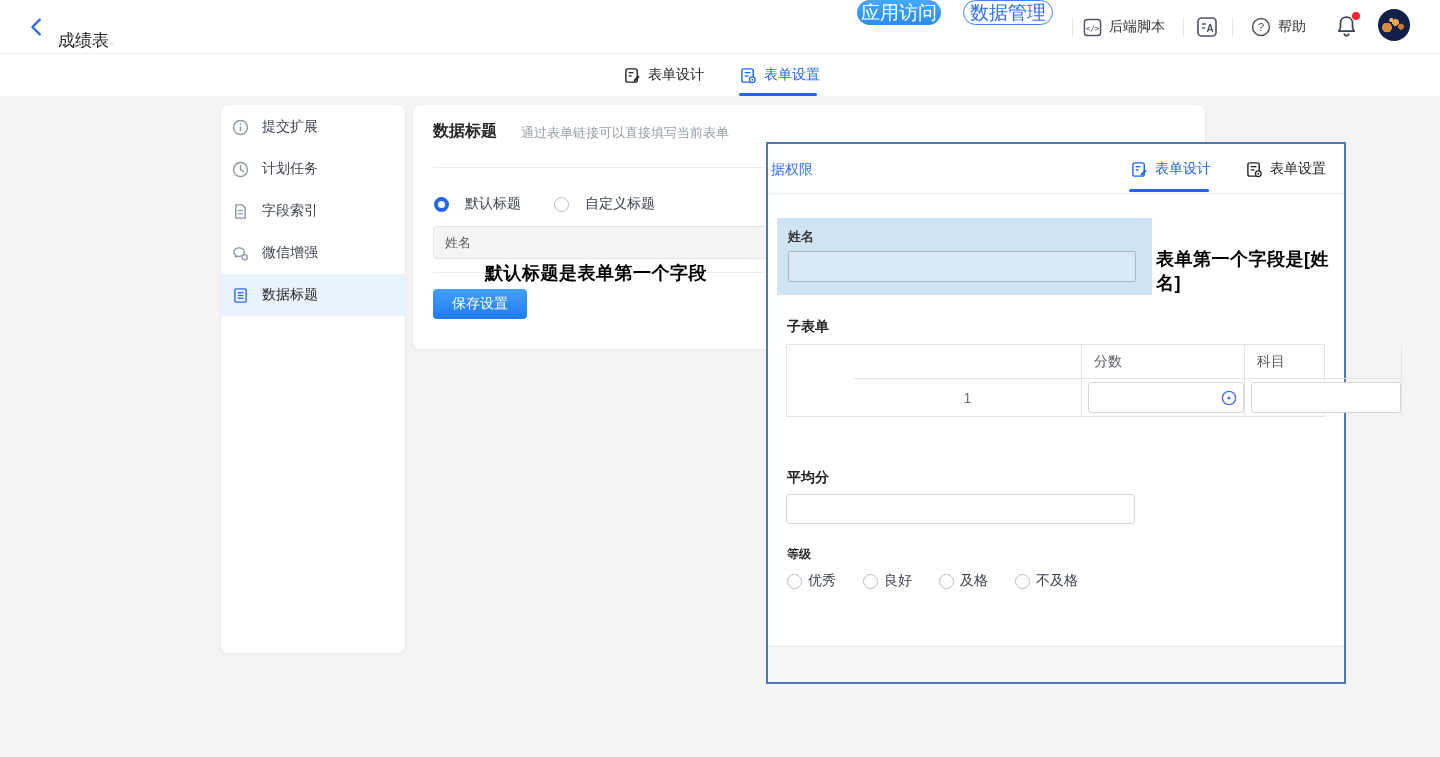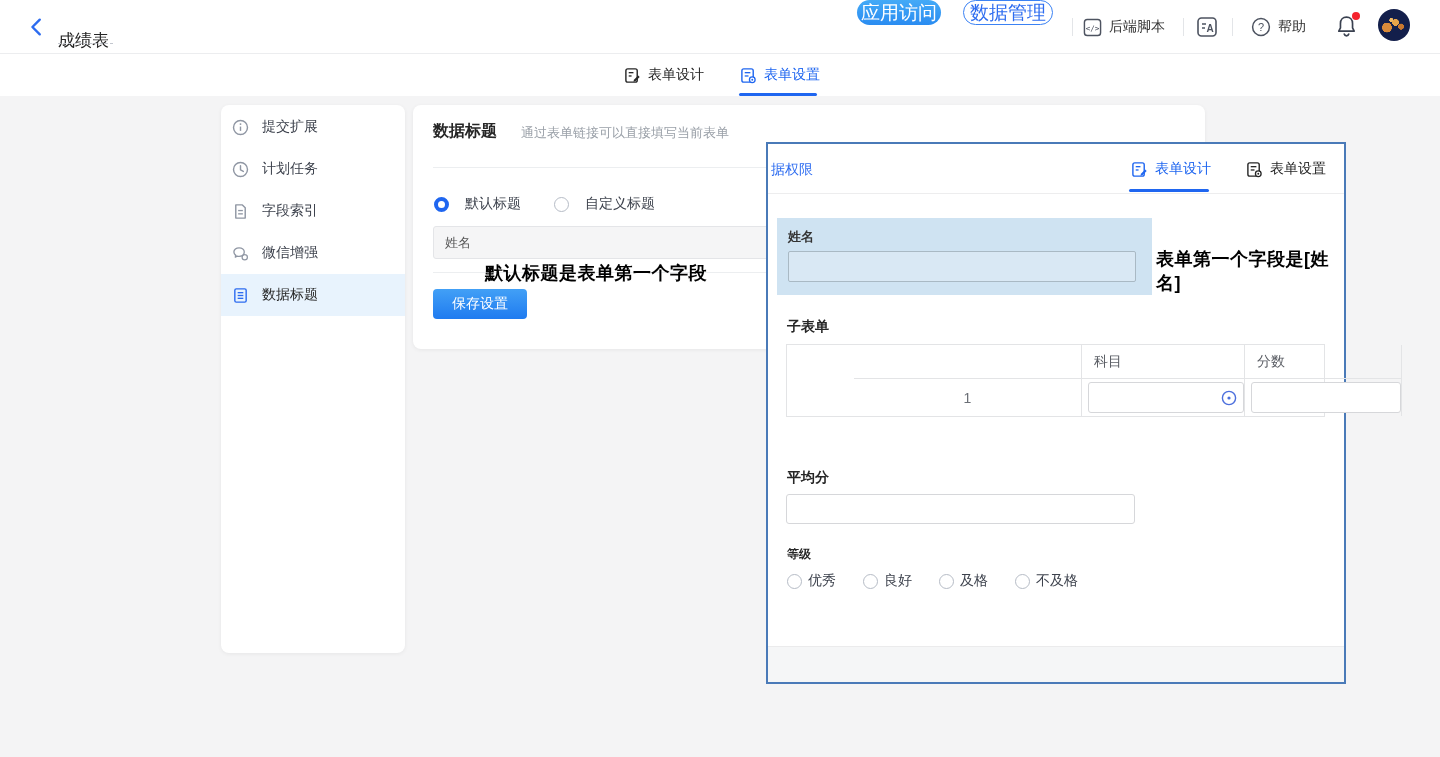--- a/index.html
+++ b/index.html
@@ -305,22 +305,22 @@
 
     <div class="name-block">
       <div class="name-label">姓名</div>
       <div class="name-input"></div>
     </div>
     <div class="ov-annotation">表单第一个字段是[姓名]</div>
 
     <div class="subform-label">子表单</div>
     <div class="subtable">
       <div class="st-cell st-head"></div>
+      <div class="st-cell st-head">分数</div>
       <div class="st-cell st-head">科目</div>
-      <div class="st-cell st-head">分数</div>
       <div class="st-cell st-last"></div>
       <div class="st-cell st-index">1</div>
       <div class="st-cell" style="padding-left:0;">
         <div class="st-input-wrap">
           <span class="circle-dot">
             <svg viewBox="0 0 16 16" width="16" height="16">
                 <circle cx="8" cy="8" r="6.6" fill="none" stroke="currentColor" stroke-width="1.4"></circle>
                 <circle cx="8" cy="8" r="1.6" fill="currentColor"></circle>
               </svg>
           </span>

